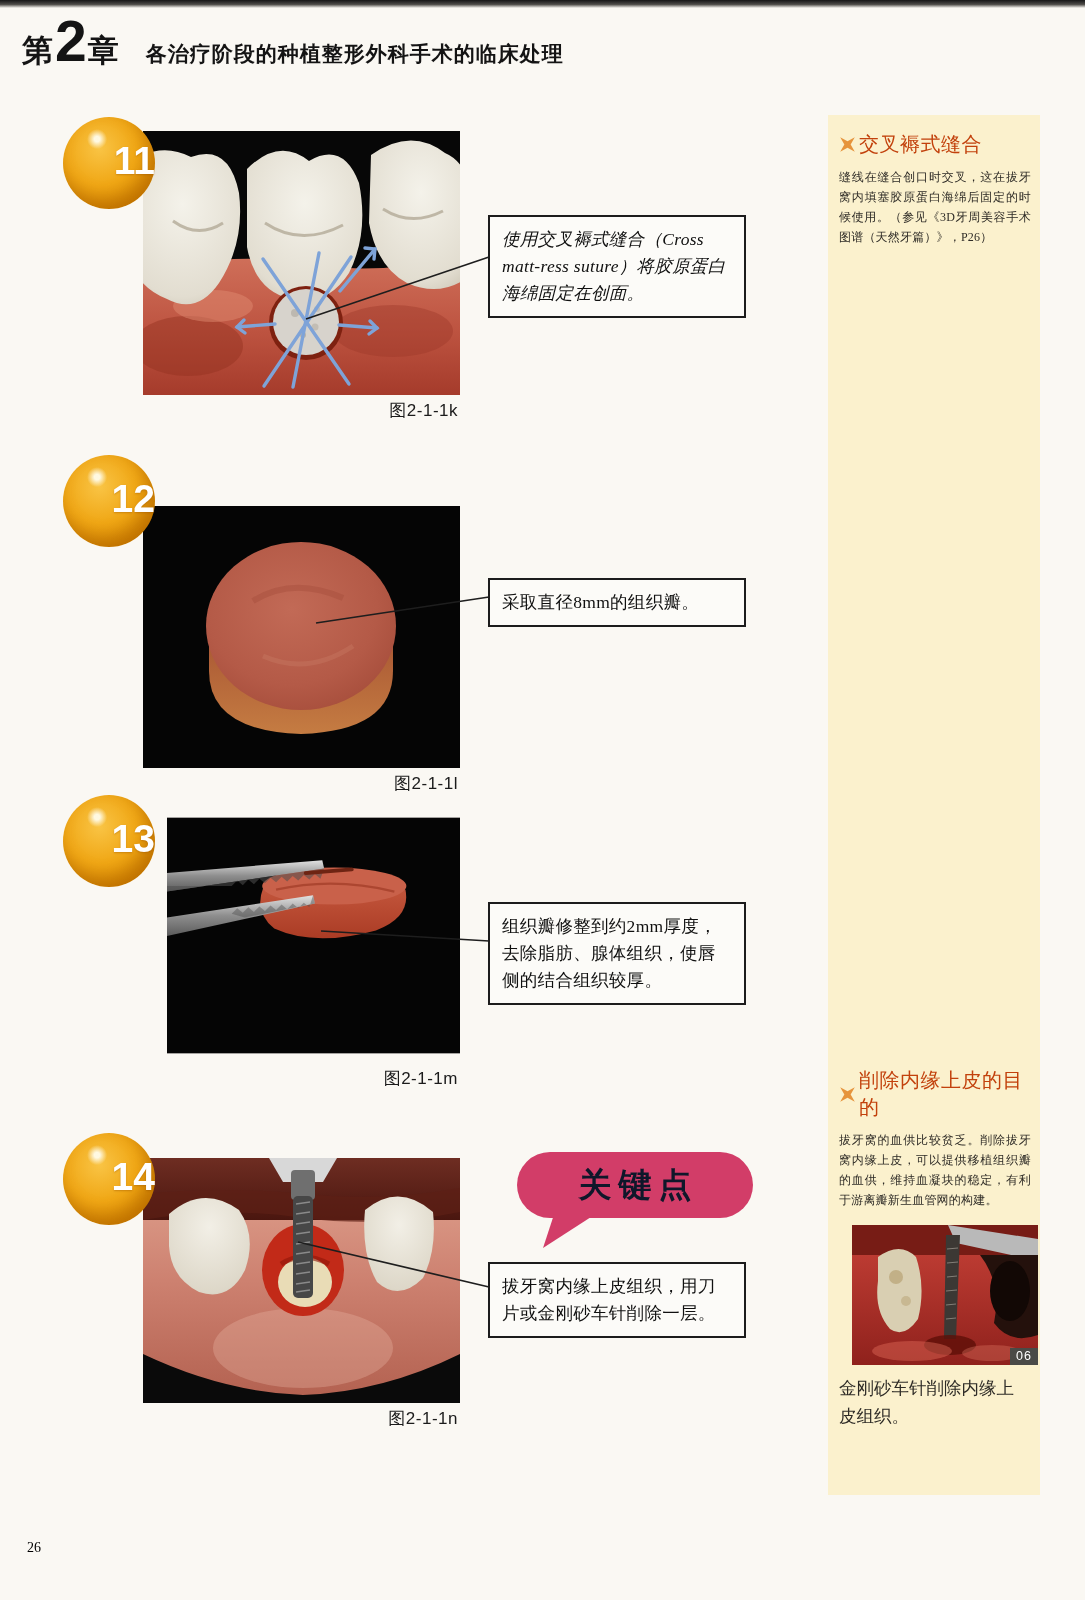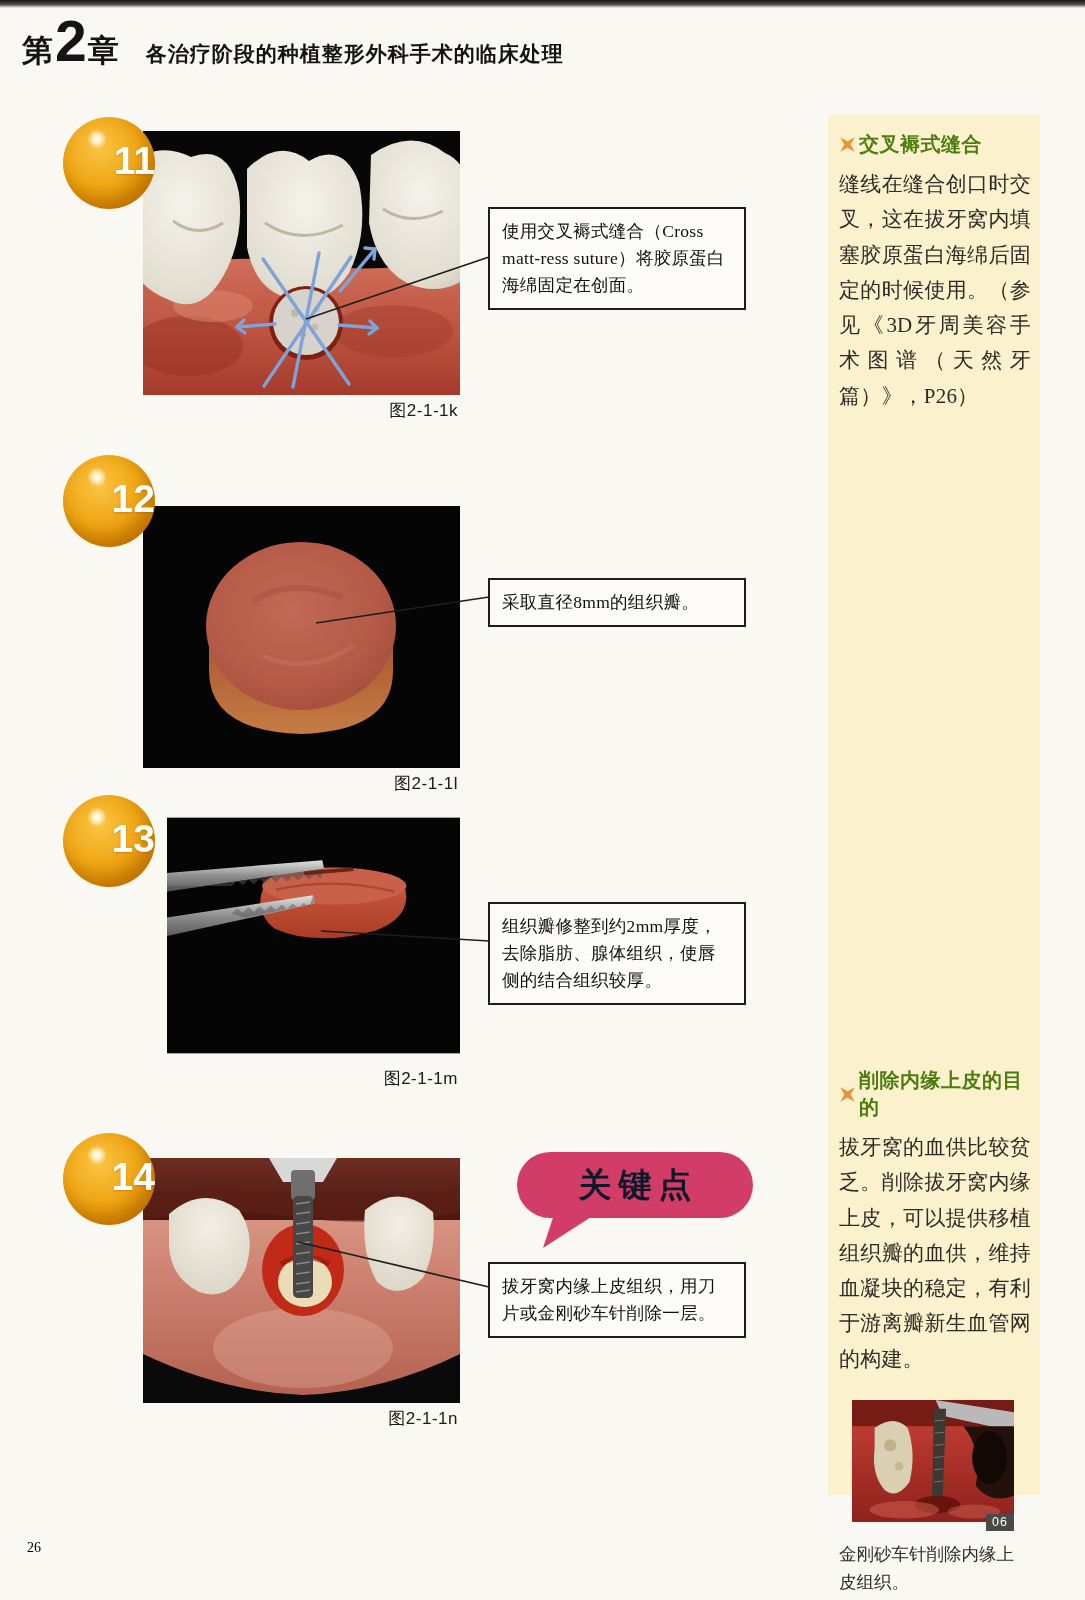--- a/index.html
+++ b/index.html
@@ -47,21 +47,21 @@
   #badge11 { top:117px; } #badge12 { top:455px; } #badge13 { top:795px; } #badge14 { top:1133px; }
 
   
   .callout {
     position:absolute; left:488px; width:258px; z-index:4;
     background:#fcfbf8; border:2px solid #1c1c1c;
     font-family:"Liberation Serif","DejaVu Serif",serif;
     font-size:17.5px; line-height:1.55; color:#101010;
     padding:9px 12px; letter-spacing:.3px;
   }
-  #callout1 { top:207px; }
+  #callout1 { top:215px;font-style:italic; }
   #callout2 { top:578px; }
   #callout3 { top:902px; }
   #callout4 { top:1262px; }
 
   
   .leaders { position:absolute; left:0; top:0; width:1085px; height:1600px; z-index:3; pointer-events:none; }
 
   
   .keypoint {
     position:absolute; left:517px; top:1152px; width:236px; height:66px; z-index:4;
@@ -75,27 +75,27 @@
   }
 
   
   .sidebar {
     position:absolute; left:828px; top:115px; width:212px; height:1380px;
     background:#fbf1cd;
   }
   .sb-section { position:absolute; left:11px; right:9px; }
   #sb1 { top:16px; }
   #sb2 { top:952px; }
-  .sb-title { display:flex; align-items:center; gap:3px; color:#4d7c0f; font-size:20px; font-weight:700; letter-spacing:.5px; }
+  .sb-title { display:flex; align-items:center; gap:3px; color:#c2410c; font-size:20px; font-weight:400; letter-spacing:.5px; }
   .sb-title svg { flex:0 0 auto; }
   .sb-body {
     margin-top:9px; font-family:"Liberation Serif","DejaVu Serif",serif;
-    font-size:21px; line-height:1.68; color:#2e2b26; text-align:justify; letter-spacing:.2px;
-  }
-  .sb-photo { position:relative; margin:14px 0 0 13px; width:162px; height:140px; }
+    font-size:12px; line-height:1.68; color:#2e2b26; text-align:justify; letter-spacing:.2px;
+  }
+  .sb-photo { position:relative; margin:14px 0 0 13px; width:186px; height:140px; }
   .sb-photo svg { display:block; width:100%; height:100%; }
   .photo-label {
     position:absolute; right:0; bottom:0; background:#4a4a46; color:#fff;
     font-size:12.5px; padding:1px 6px 2px; letter-spacing:1px;
   }
   .sb-photo-caption {
     margin-top:9px; font-family:"Liberation Serif","DejaVu Serif",serif;
     font-size:17.5px; line-height:1.6; color:#2e2b26;
   }
 

